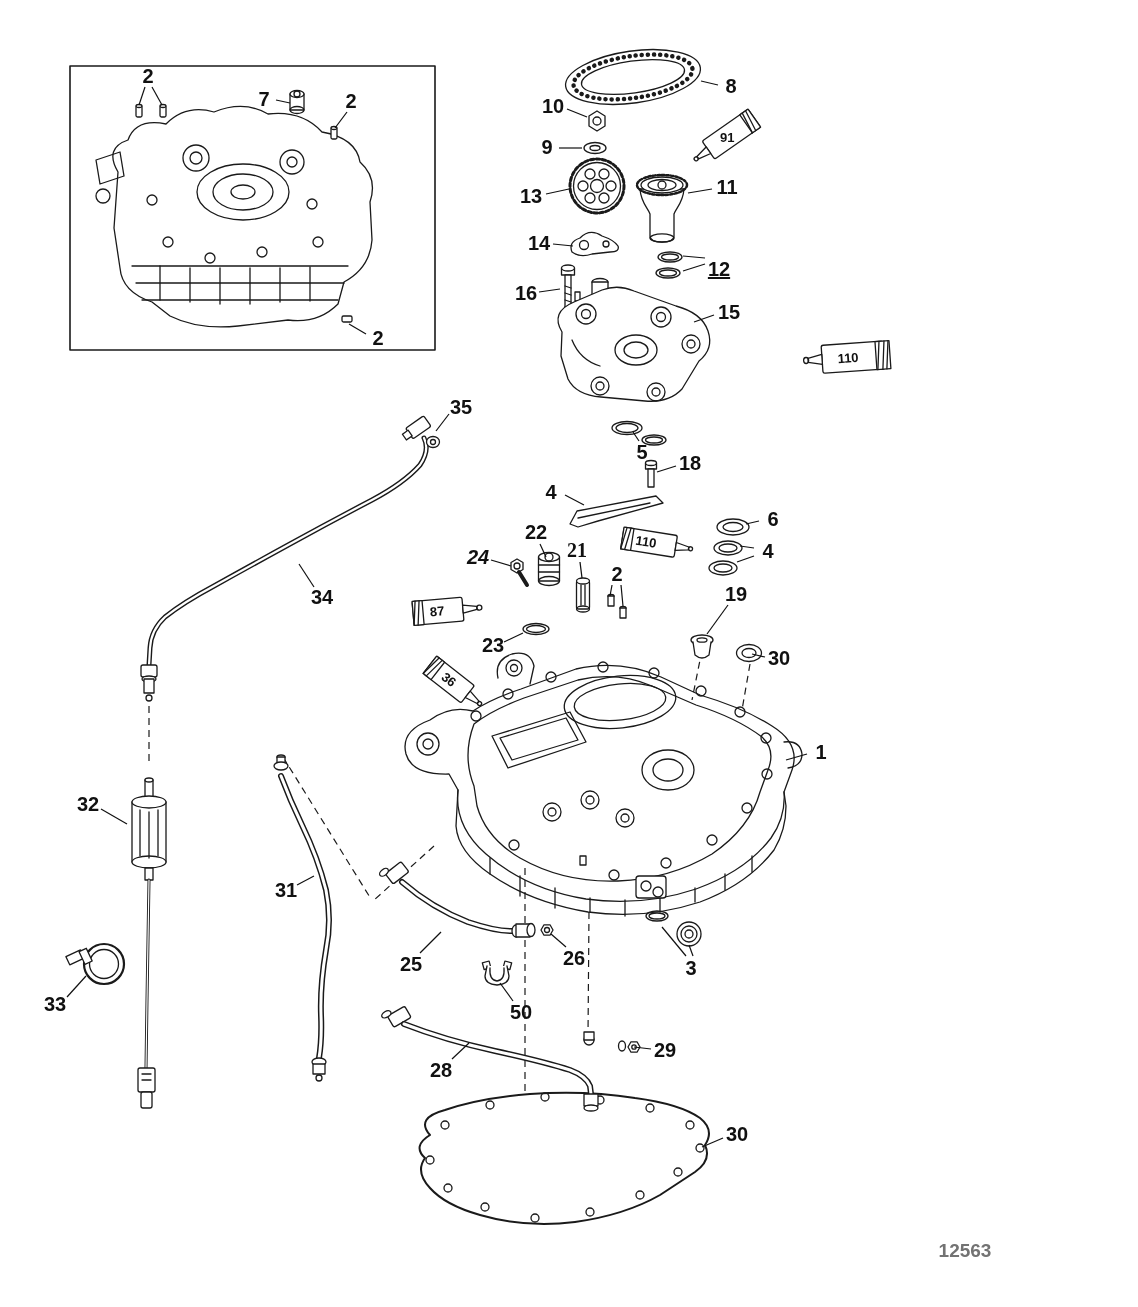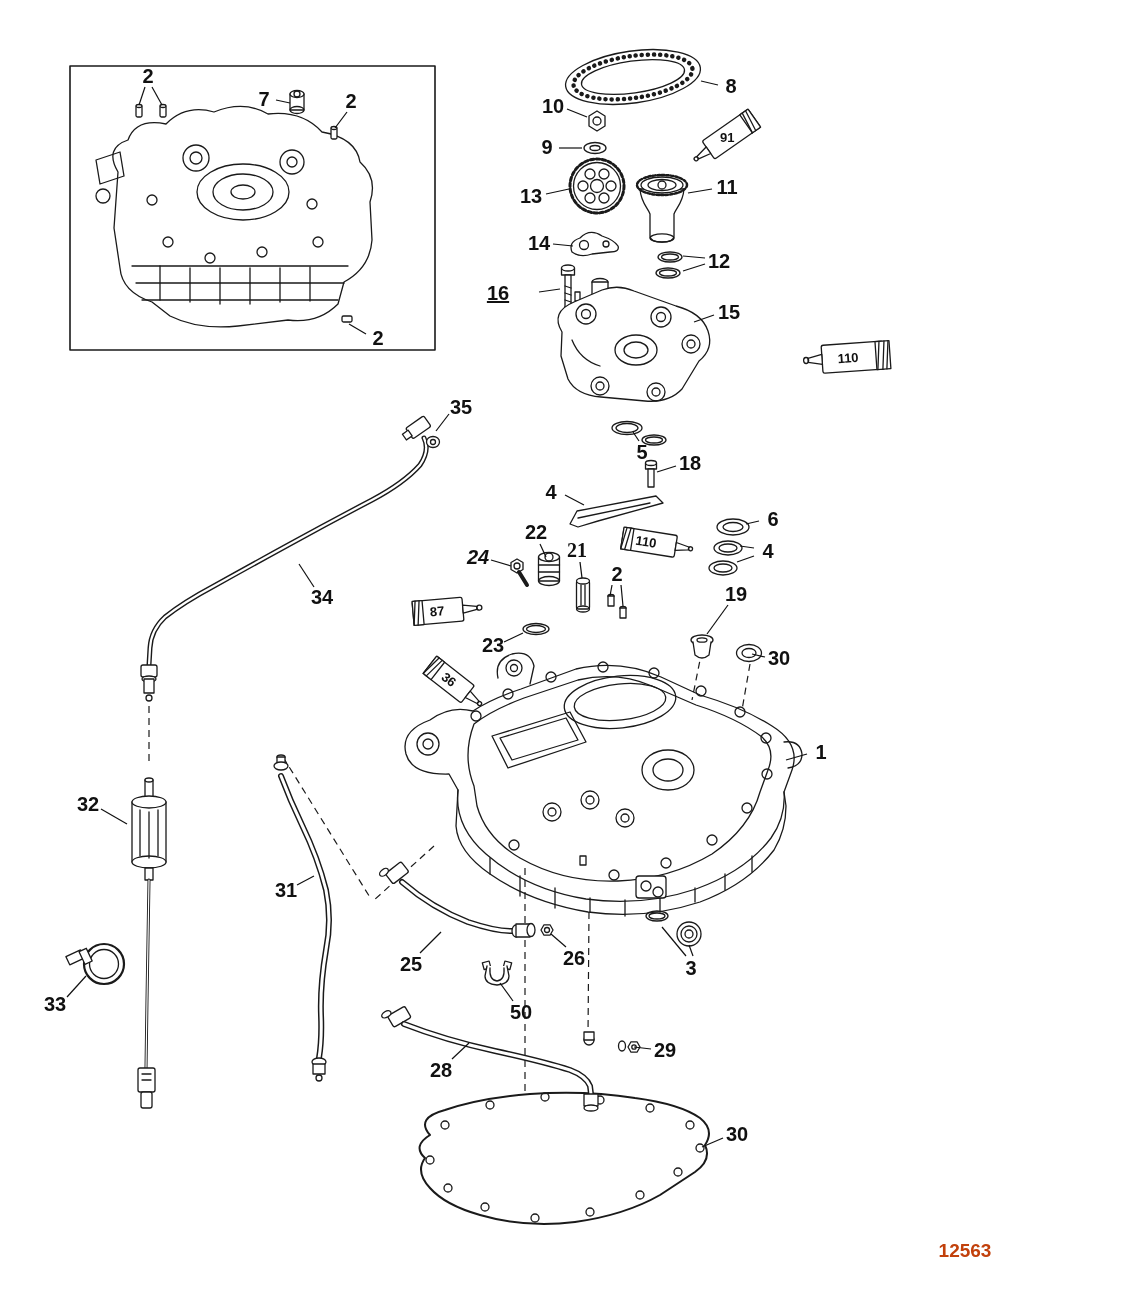--- a/index.html
+++ b/index.html
@@ -14,21 +14,21 @@
   .dots{fill:none;stroke:#1a1a1a;stroke-width:4.5;stroke-dasharray:0.1 6;stroke-linecap:round}
   .hose{fill:none;stroke:#1a1a1a;stroke-width:6;stroke-linecap:round}
   .hosecore{fill:none;stroke:#fff;stroke-width:3;stroke-linecap:round}
   .wire{fill:none;stroke:#1a1a1a;stroke-width:3;stroke-linecap:round}
   .wirecore{fill:none;stroke:#fff;stroke-width:1.2;stroke-linecap:round}
   .tube-num{font:700 13px "Liberation Sans",sans-serif;fill:#111;stroke:none}
   #callout-layer{position:absolute;left:0;top:0;width:100%;height:100%}
   .callout{position:absolute;transform:translate(-50%,-50%);font:700 20px "Liberation Sans",sans-serif;
            color:#111;line-height:1;white-space:nowrap}
   .diagram-number{position:absolute;left:965px;top:1251px;transform:translate(-50%,-50%);
-           font:700 19px "Liberation Sans",sans-serif;color:#c2410c}
+           font:700 19px "Liberation Sans",sans-serif;color:#737373}
 </style>
 </head>
 <body>
 
 <div class="stage">
 
 <svg class="art" width="1138" height="1307" viewBox="0 0 1138 1307">
 
   <g>
     <path class="dash" d="M283 757 L371 899"></path>
@@ -516,22 +516,22 @@
       <div class="callout" style="left: 148px; top: 76px;">2</div>
       <div class="callout" style="left: 264px; top: 99px;">7</div>
       <div class="callout" style="left: 351px; top: 101px;">2</div>
       <div class="callout" style="left: 378px; top: 338px;">2</div>
       <div class="callout" style="left: 731px; top: 86px;">8</div>
       <div class="callout" style="left: 553px; top: 106px;">10</div>
       <div class="callout" style="left: 547px; top: 147px;">9</div>
       <div class="callout" style="left: 531px; top: 196px;">13</div>
       <div class="callout" style="left: 727px; top: 187px;">11</div>
       <div class="callout" style="left: 539px; top: 243px;">14</div>
-      <div class="callout" style="left: 719px; top: 261px;">12</div>
-      <div class="callout" style="left: 498px; top: 293px; text-decoration: underline;">16</div>
+      <div class="callout" style="left: 719px; top: 269px; text-decoration: underline;">12</div>
+      <div class="callout" style="left: 526px; top: 293px;">16</div>
       <div class="callout" style="left: 729px; top: 312px;">15</div>
       <div class="callout" style="left: 642px; top: 452px;">5</div>
       <div class="callout" style="left: 690px; top: 463px;">18</div>
       <div class="callout" style="left: 551px; top: 492px;">4</div>
       <div class="callout" style="left: 536px; top: 532px;">22</div>
       <div class="callout" style="left: 577px; top: 550px; font-family: Liberation Serif, serif;">21</div>
       <div class="callout" style="left: 773px; top: 519px;">6</div>
       <div class="callout" style="left: 768px; top: 551px;">4</div>
       <div class="callout" style="left: 478px; top: 557px; font-style: italic;">24</div>
       <div class="callout" style="left: 617px; top: 574px;">2</div>

